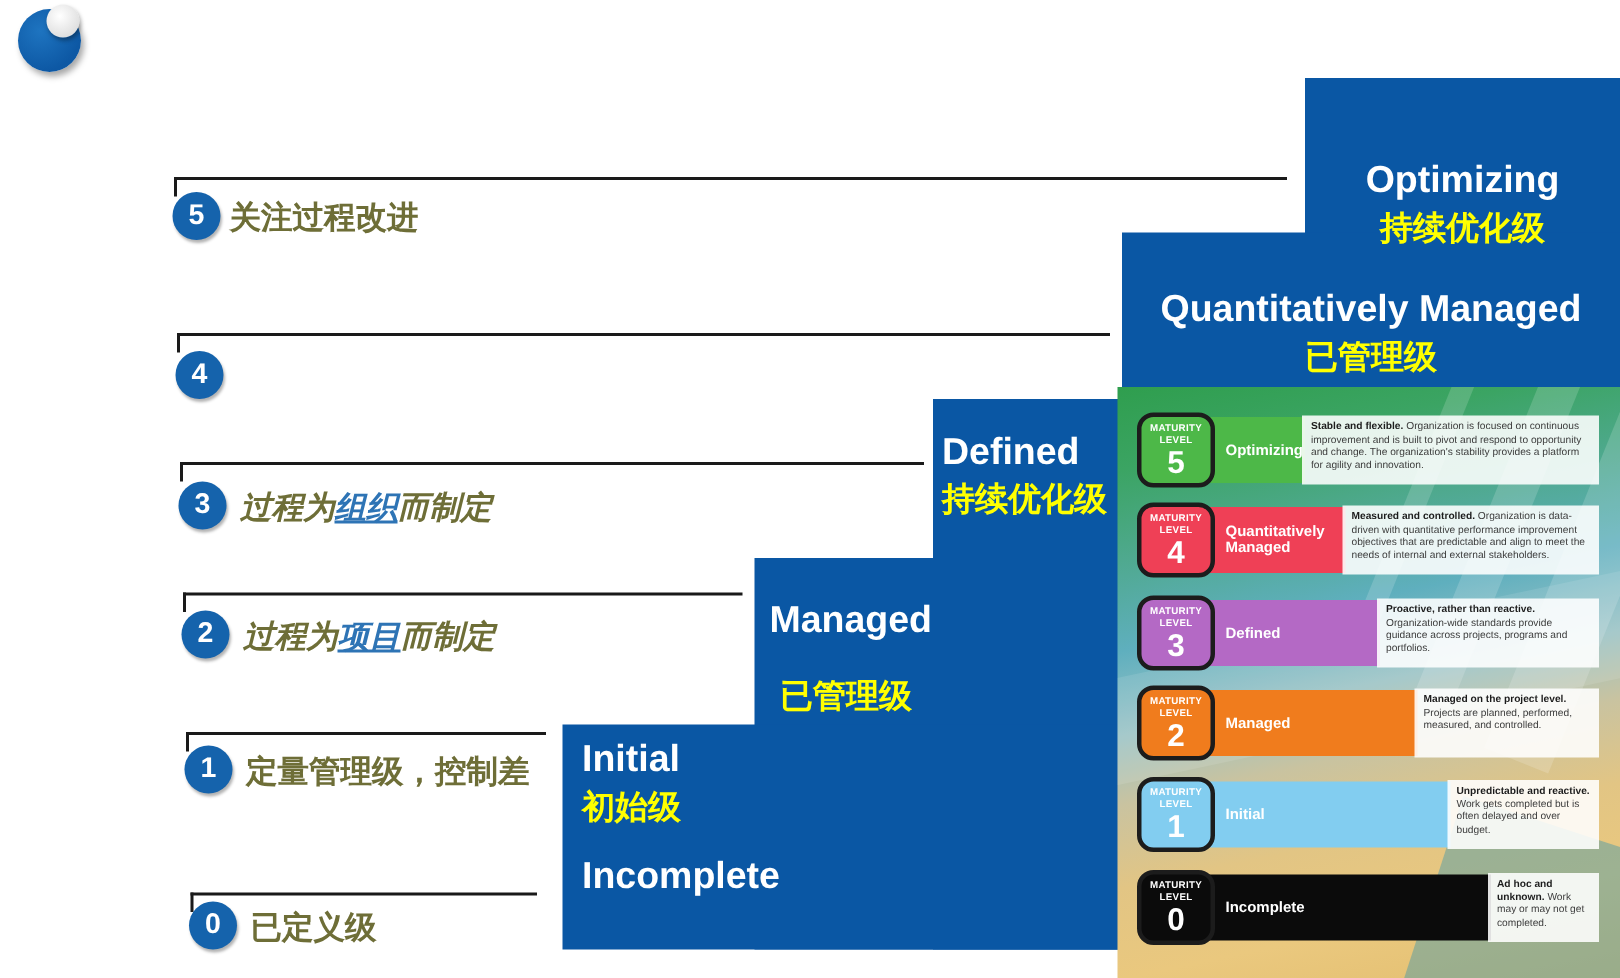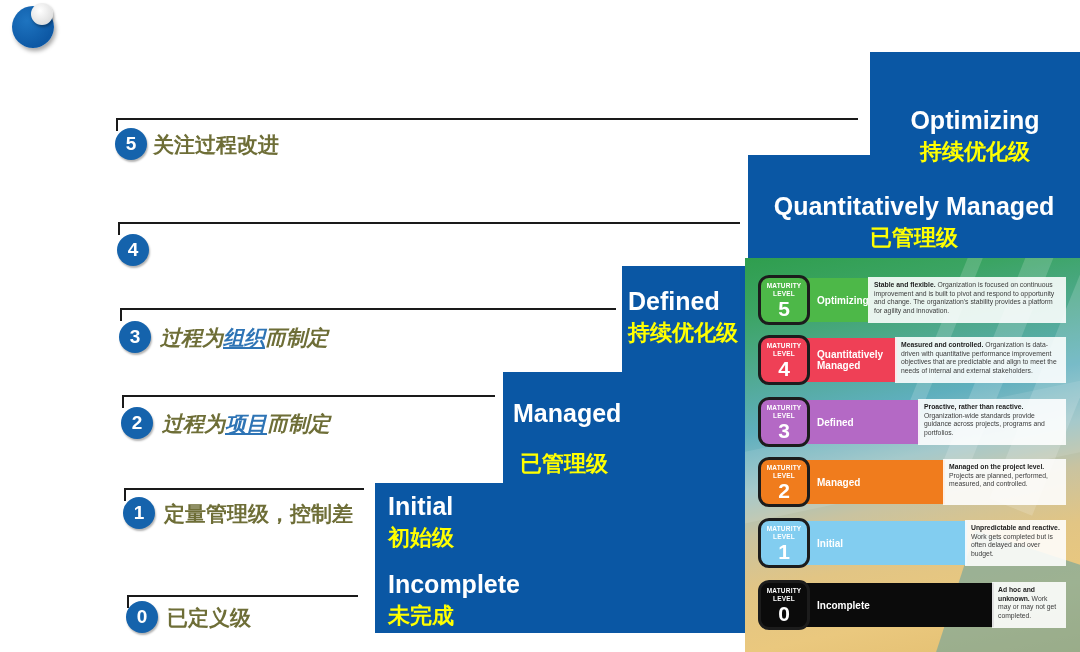--- a/index.html
+++ b/index.html
@@ -84,21 +84,20 @@
   <div class="step-text" style="left:513px;top:397px;">
     <span class="en">Managed</span>
     <span class="zh" style="padding-left:7px;margin-top:19px;">已管理级</span>
   </div>
   <div class="step-text" style="left:388px;top:490px;">
     <span class="en">Initial</span>
     <span class="zh">初始级</span>
   </div>
   <div class="step-text" style="left:388px;top:568px;">
     <span class="en">Incomplete</span>
-    <span class="zh">未完成</span>
   </div>
 
   <div class="lvl-tick" style="left:116px;top:118px;height:13px;"></div>
   <div class="lvl-line" style="left:116px;top:118px;width:742px;"></div>
   <div class="lvl-circle" style="left:115px;top:128px;">
       <span>5</span>
     </div>
   <div class="lvl-label" style="left:153px;top:131px;"><span>关注过程改进</span><span class="hl"></span><span></span></div>
 
   <div class="lvl-tick" style="left:118px;top:222px;height:13px;"></div>

